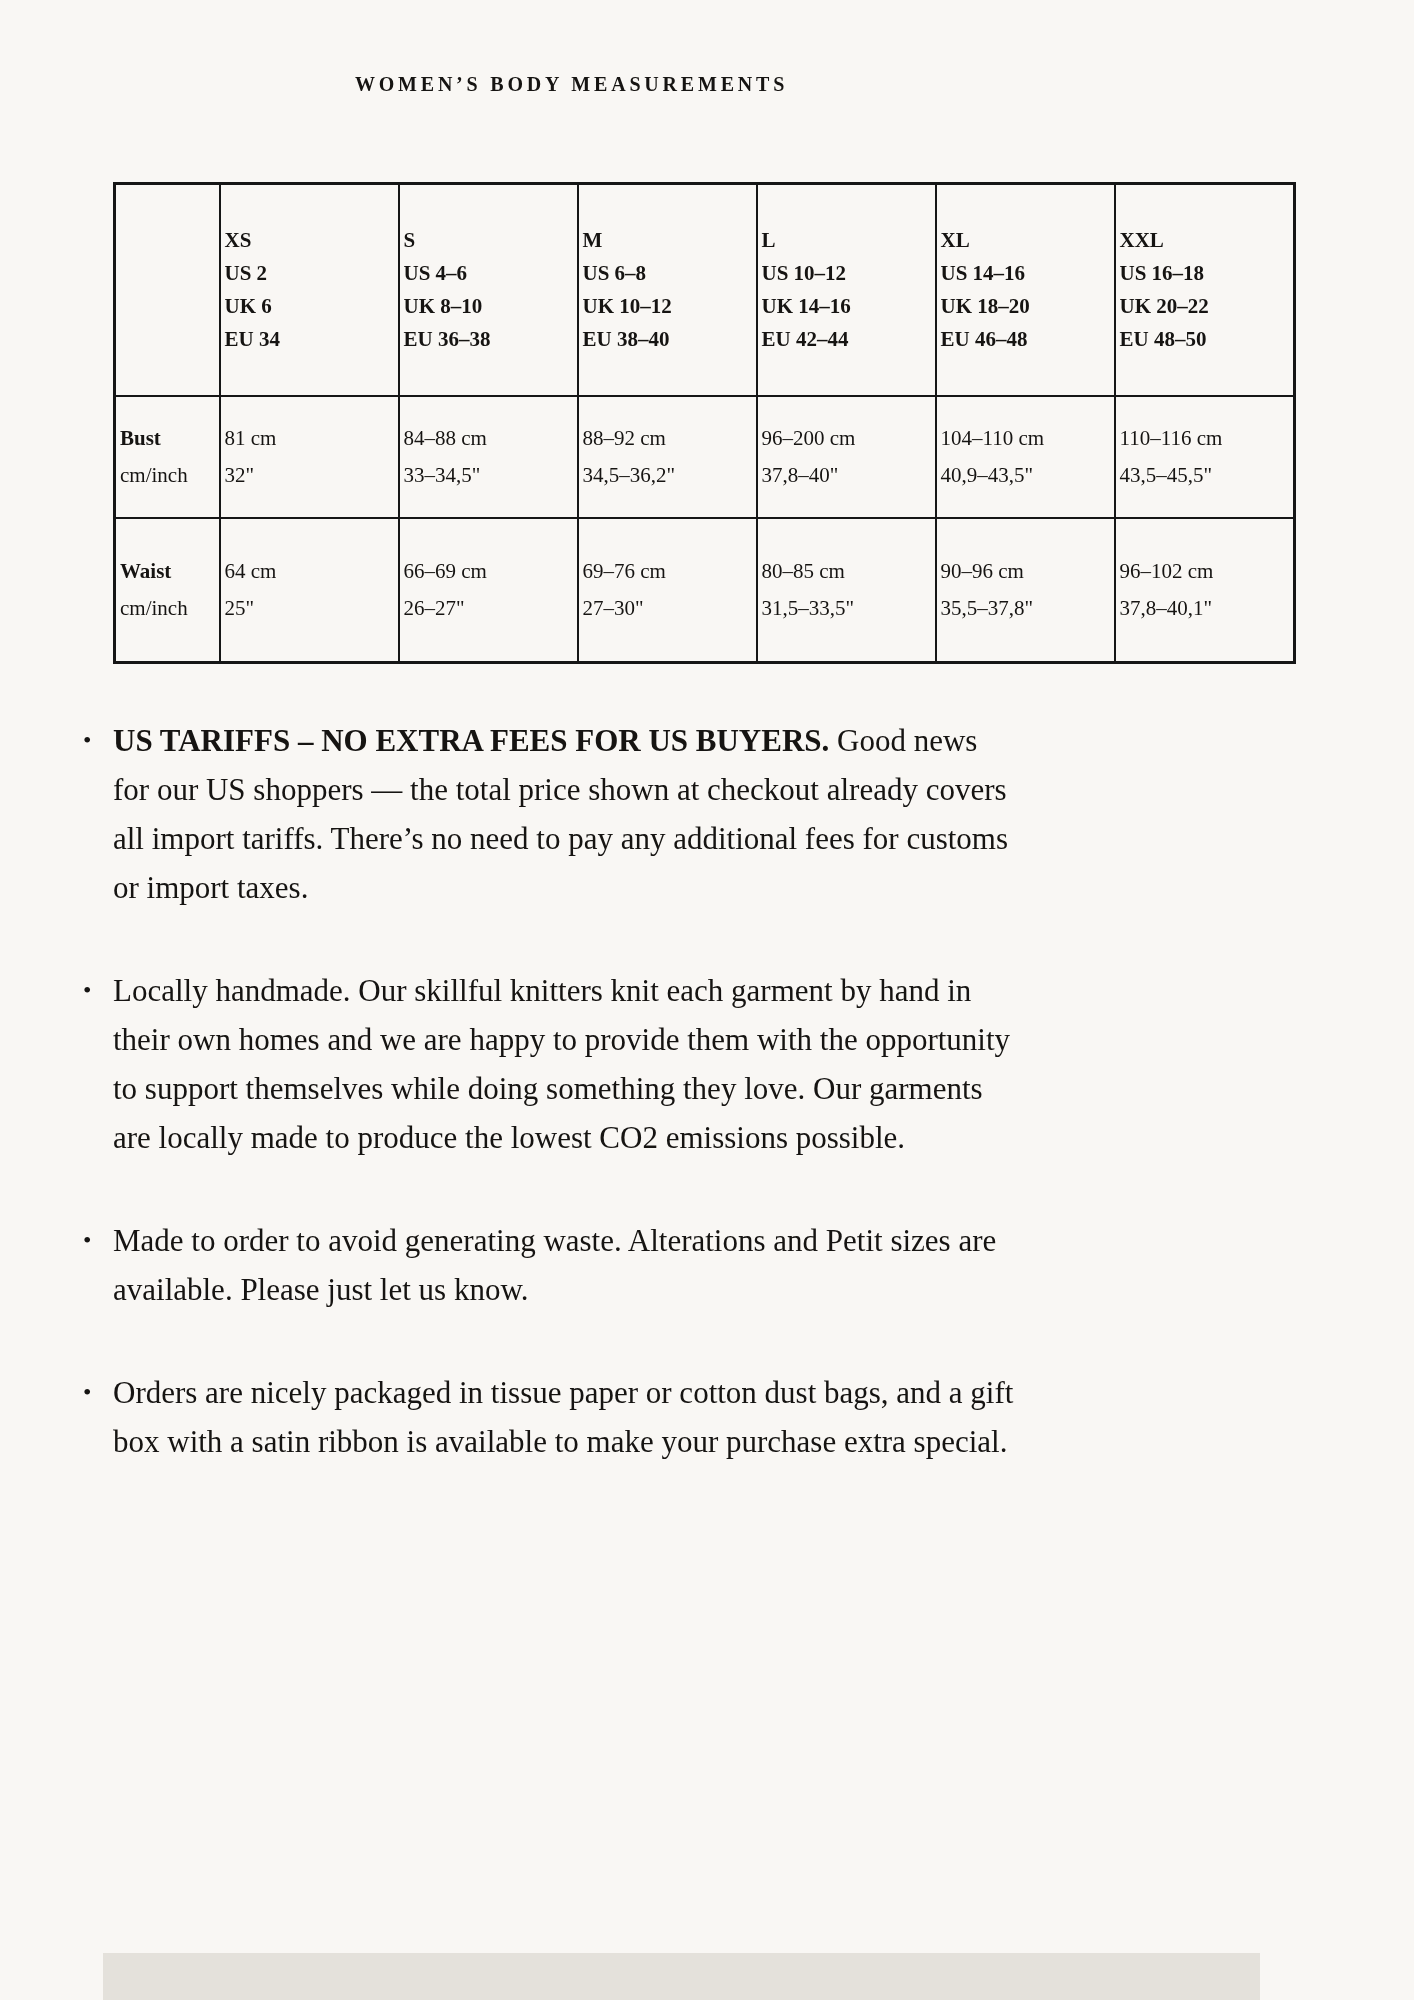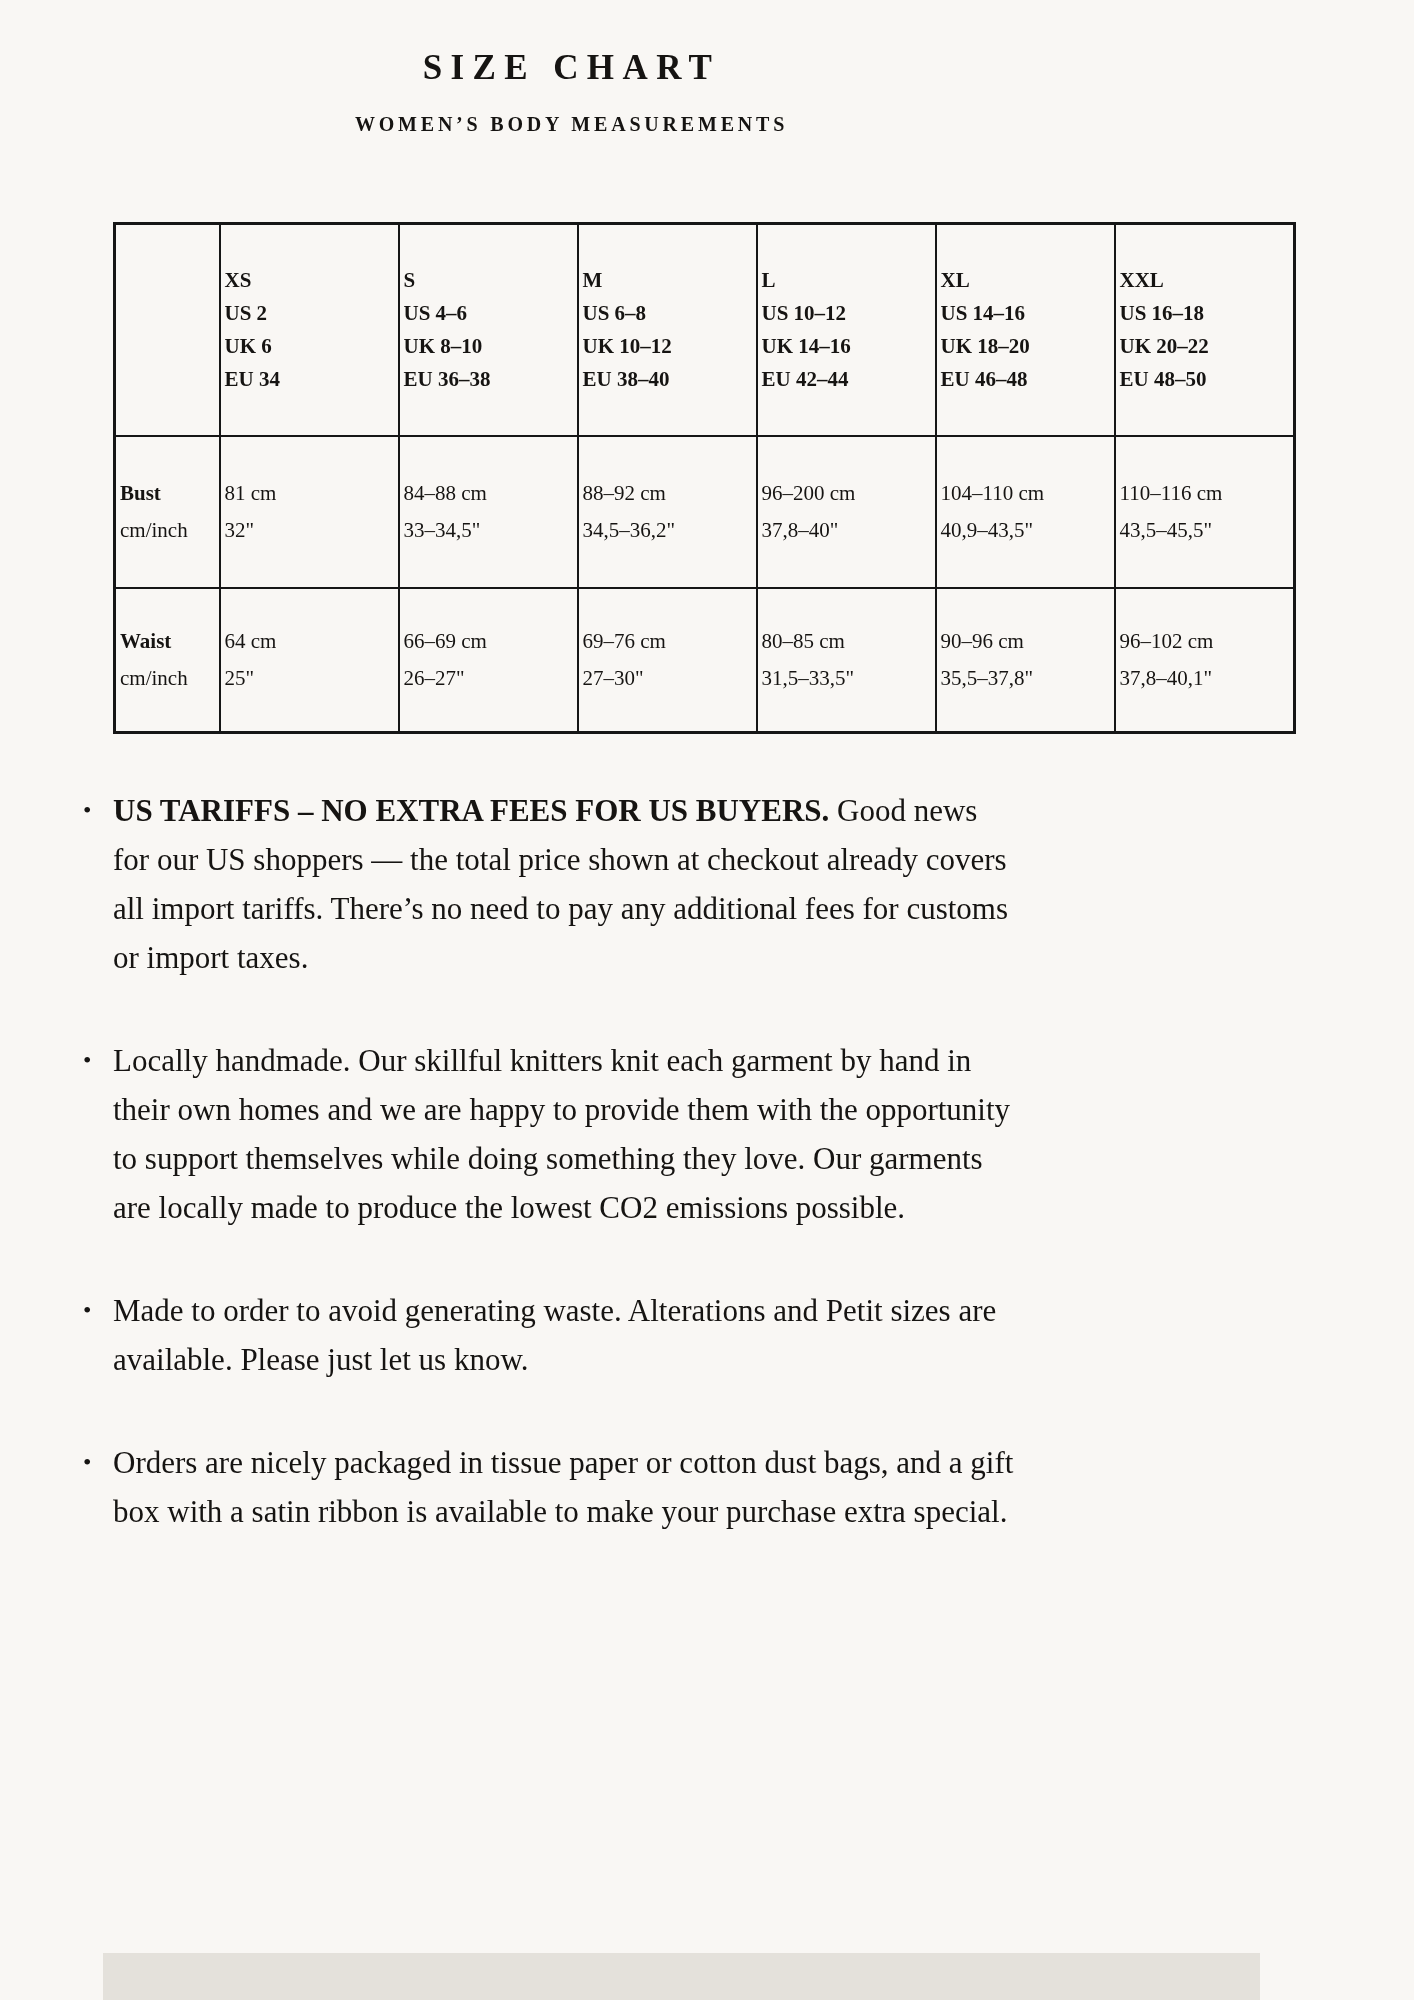--- a/index.html
+++ b/index.html
@@ -37,21 +37,21 @@
   }
   table.size-table td {
     border: 2px solid #161616;
     text-align: left;
     vertical-align: middle;
     font-size: 21px;
     padding: 0 4px;
   }
   tr.head-row td { font-weight: bold; line-height: 33px; height: 212px; }
   tr.meas-row td { line-height: 37px; }
-  tr.bust-row td { height: 152px; }
+  tr.bust-row td { height: 122px; }
   tr.waist-row td { height: 145px; }
   td.rowlabel { font-weight: normal; }
   td.rowlabel .lbl { font-weight: bold; }
 
   ul.bullets {
     margin: 52px 0 0 0;
     padding: 0;
     width: 905px;
     list-style: none;
   }
@@ -75,21 +75,20 @@
     width: 1157px; height: 47px;
     background: #e4e1db;
   }
 </style>
 </head>
 <body>
 
 <div class="doc">
 
   <div class="headings">
-    <h1 class="title">SIZE CHART</h1>
     <h2 class="subtitle">WOMEN’S BODY MEASUREMENTS</h2>
   </div>
 
   <table class="size-table">
     <colgroup>
       <col style="width:105px">
       <col style="width:179px">
         <col style="width:179px">
         <col style="width:179px">
       <col style="width:179px">

